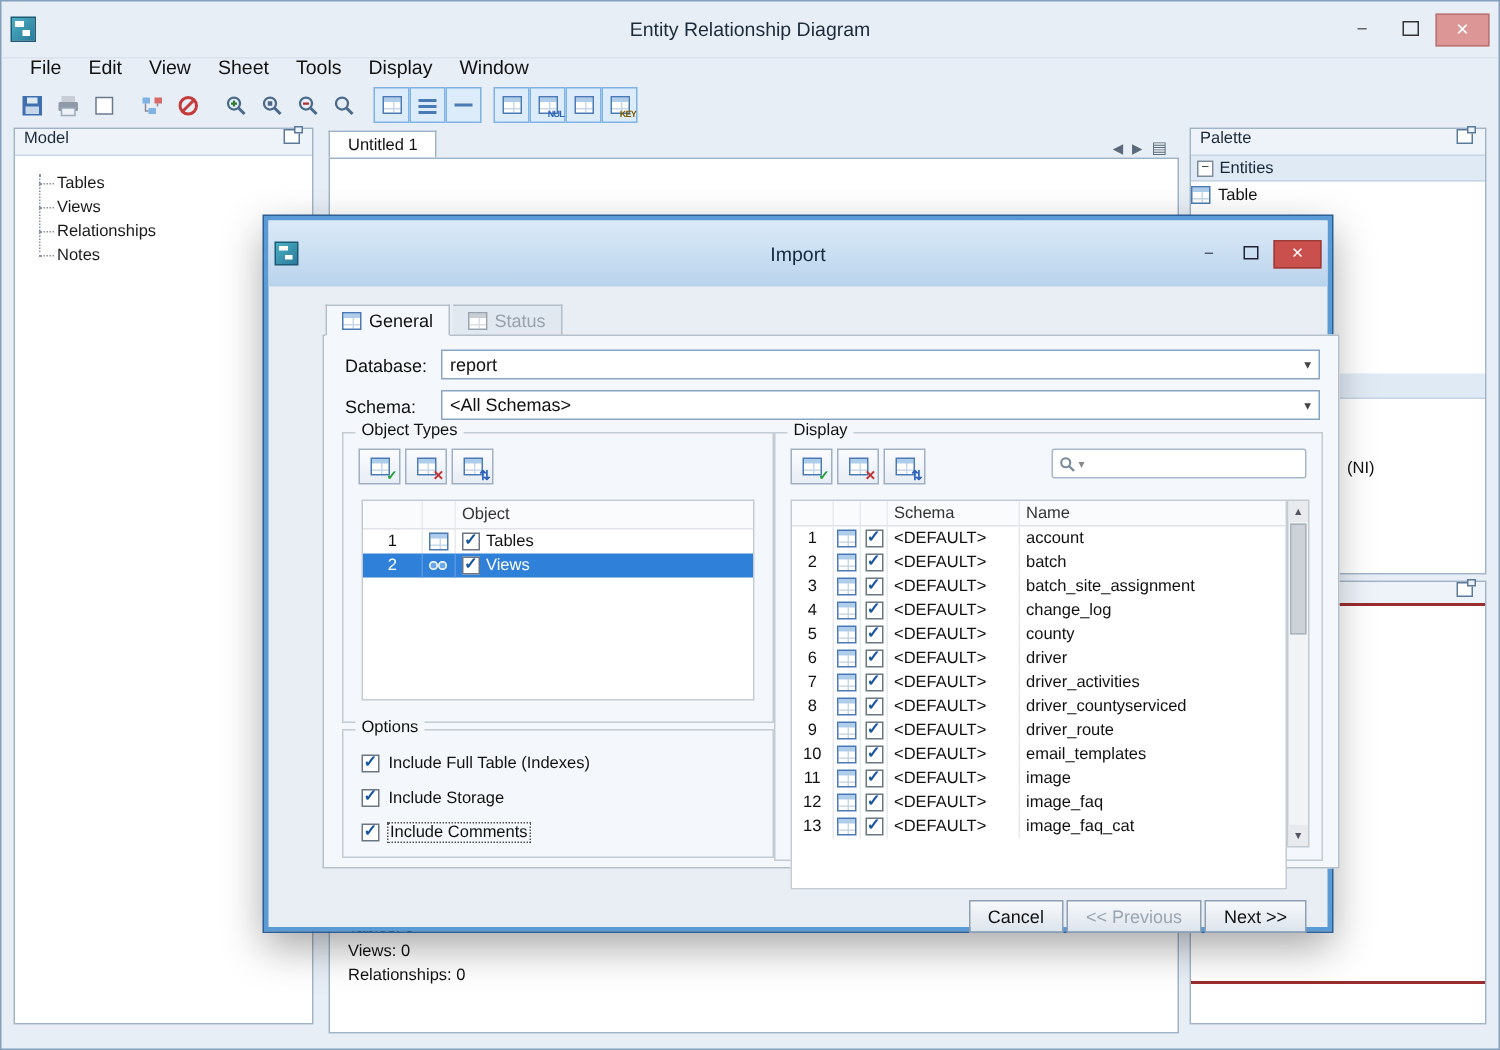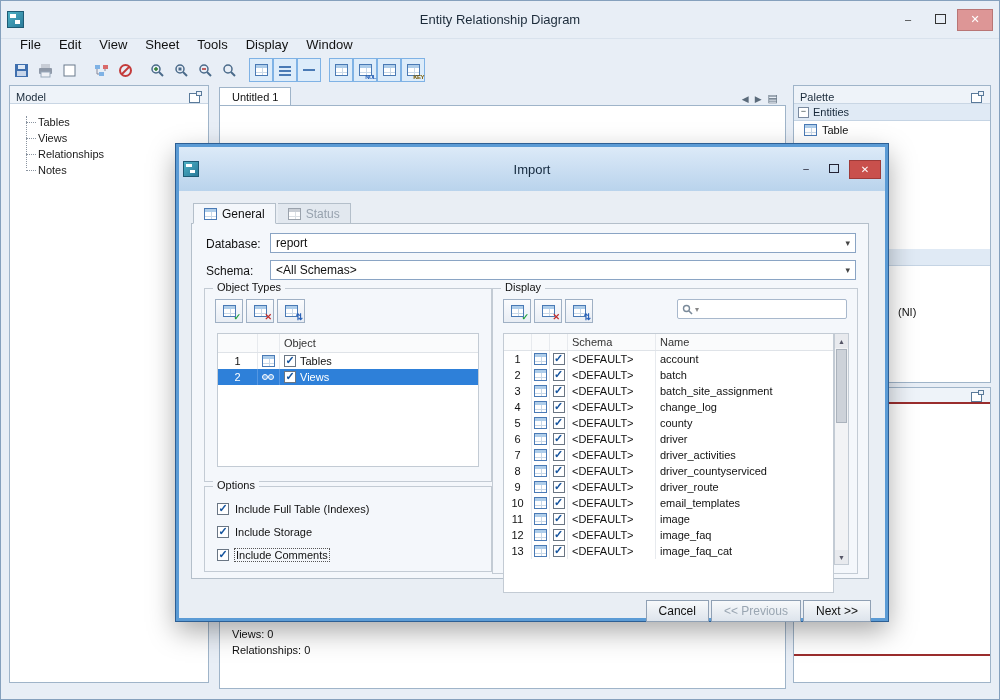--- a/index.html
+++ b/index.html
@@ -34,31 +34,31 @@
   .vicon::before{left:0;} .vicon::after{right:1px;}
   .sel .vicon::before,.sel .vicon::after{border-color:#fff;background:#6aa7e8;}
   
   .cb{width:12px;height:12px;border:1px solid #6a7684;background:#fff;display:inline-flex;align-items:center;justify-content:center;flex:none;box-sizing:border-box;}
   .cb .tick{font-size:11px;line-height:1;color:#17559e;font-weight:bold;margin-top:-2px;}
   
   .dock{width:9px;height:8px;border:1px solid #5a7a9a;position:relative;background:#fff;margin-right:4px;flex:none;}
   .dock::after{content:"";position:absolute;right:-3px;top:-3px;width:4px;height:3px;border:1px solid #5a7a9a;background:#eef3f9;}
   
   .panel{position:absolute;background:#fff;border:1px solid #9fb4c9;box-sizing:border-box;}
-  .phead{height:17px;background:#eef3f9;border-bottom:1px solid #c9d6e4;display:flex;align-items:flex-end;padding:0 4px 0 6px;font-size:11px;color:#1a2a3a;}
+  .phead{height:17px;background:#eef3f9;border-bottom:1px solid #c9d6e4;display:flex;align-items:flex-start;padding:0 4px 0 6px;font-size:11px;color:#1a2a3a;}
   .phead .sp{margin-left:auto;}
   .panel-model{left:8px;top:84px;width:200px;height:598px;}
   .tree{position:relative;margin:10px 0 0 12px;font-size:11px;}
   .tree::before{content:"";position:absolute;left:4px;top:2px;height:52px;border-left:1px dotted #8a94a0;}
   .titem{position:relative;height:16px;line-height:16px;padding-left:16px;color:#1a1a1a;}
   .titem::before{content:"";position:absolute;left:4px;top:8px;width:10px;border-top:1px dotted #8a94a0;}
   .panel-palette{left:792px;top:84px;width:198px;height:298px;}
   .pgroup{height:16px;background:#e0eaf5;border-bottom:1px solid #c5d4e4;font-size:11px;display:flex;align-items:center;padding-left:4px;gap:4px;color:#17283a;}
   .collapse{width:9px;height:9px;border:1px solid #7a8aa0;font-size:9px;line-height:7px;text-align:center;background:#fff;color:#344;flex:none;}
-  .pitem{height:17px;display:flex;align-items:center;gap:5px;padding-left:10px;font-size:11px;color:#111;}
+  .pitem{height:17px;display:flex;align-items:center;gap:5px;padding-left:0;font-size:11px;color:#111;}
   .pgroup.second{position:absolute;left:0;right:0;top:163px;}
   .ni{position:absolute;left:104px;top:220px;font-size:11px;color:#111;}
   .panel-br{left:792px;top:386px;width:198px;height:296px;}
   .phead.short{height:14px;}
   .redline{position:absolute;left:0;right:0;border-top:2px solid #9a2d2d;}
   
   .tabstrip{position:absolute;left:218px;top:84px;width:567px;height:20px;display:flex;align-items:flex-end;}
   .tab{background:#fff;border:1px solid #9fb4c9;border-bottom:none;padding:3px 12px 2px;font-size:11px;color:#111;}
   .tabnav{margin-left:auto;display:flex;gap:6px;align-items:center;padding-right:8px;font-size:9px;color:#5a6a7a;}
   .canvas{position:absolute;left:218px;top:104px;width:567px;height:584px;background:#fff;border:1px solid #9fb4c9;box-sizing:border-box;}
@@ -68,21 +68,21 @@
   .dialog-inner{width:100%;height:100%;background:#e9eef4;display:flex;flex-direction:column;}
   .dlg-titlebar{height:28px;background:linear-gradient(#dceaf8,#b9d3ec);display:flex;align-items:center;position:relative;padding:8px 4px;flex:none;}
   .dlg-icon{width:14px;height:14px;background:linear-gradient(135deg,#4db0c4,#2a7a9a);border:1px solid #1d5a74;
     background-image:linear-gradient(#fff,#fff),linear-gradient(#fff,#fff),linear-gradient(135deg,#4db0c4,#2a7a9a);
     background-size:6px 3px,5px 3px,100% 100%;background-position:2px 2px,6px 8px,0 0;background-repeat:no-repeat;}
   .dlg-title{position:absolute;left:0;right:0;text-align:center;font-size:13px;color:#14293e;}
   .dbtns{margin-left:auto;display:flex;gap:2px;z-index:2;}
   .dbtn{width:26px;height:17px;display:flex;align-items:center;justify-content:center;font-size:10px;color:#223;}
   .dbtn .maxbox{width:8px;height:7px;border:1px solid #223;}
   .dbtn.close{background:#c9504c;border:1px solid #9e3a38;color:#fff;width:30px;}
-  .dlg-body{position:relative;flex:1;}
+  .dlg-body{position:relative;flex:1;margin-left:24px;}
   .dtabs{position:absolute;left:14px;top:12px;display:flex;z-index:2;}
   .dtab{height:21px;padding:0 10px;display:flex;align-items:center;gap:5px;font-size:12px;border:1px solid #b4bfca;background:#e2e8ef;color:#111;box-sizing:border-box;}
   .dtab.active{background:#f4f7fb;border-bottom:1px solid #f4f7fb;}
   .dtab.disabled{color:#97a2ae;margin-left:2px;border-left:none;}
   .dpanel{position:absolute;left:12px;top:32px;width:678px;height:356px;background:#f4f7fb;border:1px solid #b4bfca;box-sizing:border-box;}
   .flabel{position:absolute;font-size:12px;color:#111;}
   .combo{position:absolute;height:20px;background:#fff;border:1px solid #8aa4c4;font-size:12px;display:flex;align-items:center;padding:0 18px 0 5px;box-sizing:border-box;color:#111;}
   .combo .caret{position:absolute;right:5px;font-size:9px;color:#444;}
   .group{position:absolute;border:1px solid #c3cbd4;background:#f4f7fb;box-sizing:border-box;}
   .legend{position:absolute;top:-8px;left:8px;background:#f4f7fb;padding:0 4px;font-size:11px;color:#111;}

